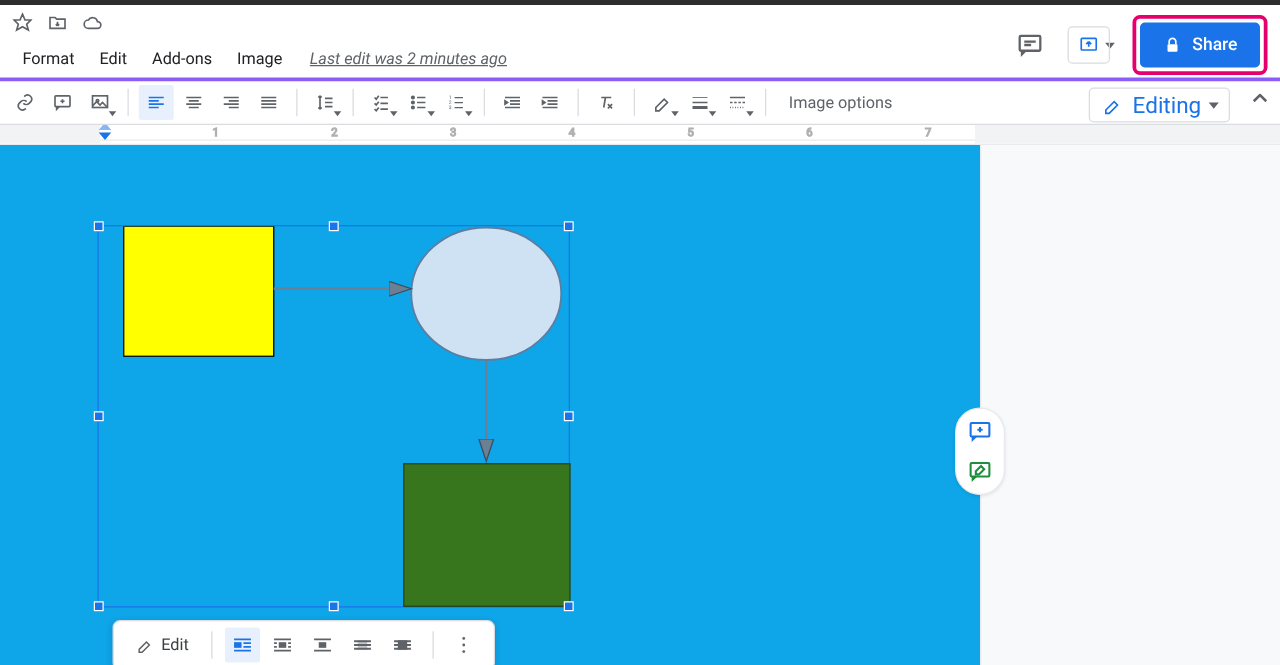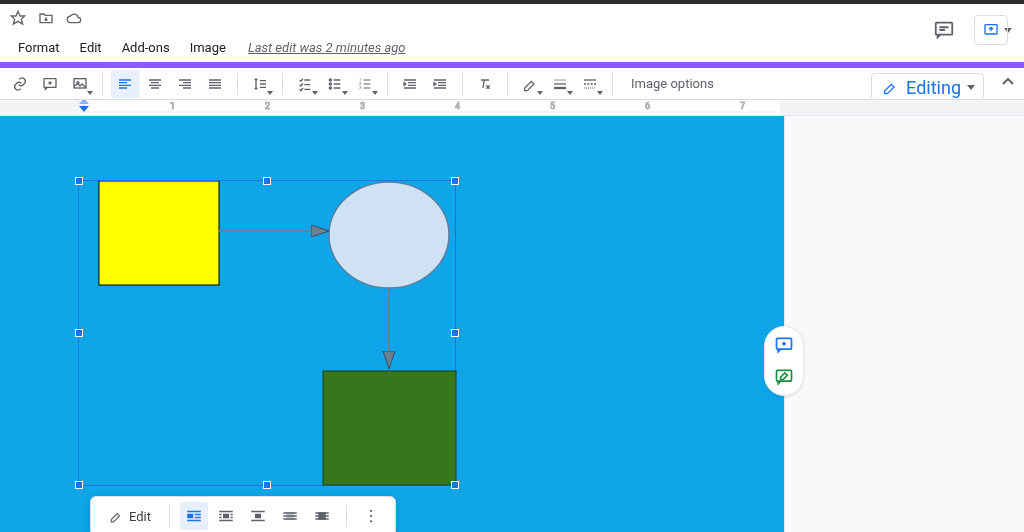--- a/index.html
+++ b/index.html
@@ -9,21 +9,21 @@
   .titlebar .icon { width: 16px; height: 16px; color: #5f6368; display: flex; align-items: center; justify-content: center; }
   .menubar { display: flex; align-items: center; height: 30px; padding: 0 8px; gap: 0; }
   .menubar .menu-item { padding: 4px 10px; cursor: pointer; border-radius: 4px; color:#202124; }
   .menubar .last-edit { margin-left: 12px; color: #5f6368; text-decoration: underline; cursor: pointer; font-style: italic; }
   .top-right { position: absolute; right: 10px; top: 12px; display: flex; align-items: center; gap: 12px; }
   .iconbtn { width: 36px; height: 36px; border-radius: 50%; display: flex; align-items: center; justify-content: center; cursor: pointer; color:#5f6368; }
   .present-btn { width: 34px; height: 30px; border:1px solid #dadce0; border-radius:4px; display:flex; align-items:center; justify-content:center; color:#1a73e8; position:relative; }
   .present-drop { width:12px; height:30px; display:flex; align-items:center; justify-content:center; color:#5f6368; margin-left:-6px;}
   .share-btn { height: 36px; padding: 0 18px; background:#1a73e8; color:#fff; border-radius:4px; display:flex; align-items:center; gap:8px; font-weight:500; font-size:14px; cursor:pointer; }
   .share-wrap { border: 3px solid #e6006e; border-radius:6px; padding:3px; }
-  .toolbar { height: 38px; border-top:6px solid #8b5cf6; border-bottom:1px solid #dadce0; display:flex; align-items:center; padding: 0 6px; gap:2px; position:relative; }
+  .toolbar { height: 38px; border-top:3px solid #8b5cf6; border-bottom:1px solid #dadce0; display:flex; align-items:center; padding: 0 6px; gap:2px; position:relative; }
   .tbtn { width:28px; height:28px; display:flex; align-items:center; justify-content:center; cursor:pointer; border-radius:2px; color:#5f6368; position:relative;}
   .tbtn.active { background:#e8f0fe; color:#1a73e8; }
   .tbtn.withdrop::after { content:""; border-left:3px solid transparent; border-right:3px solid transparent; border-top:4px solid #5f6368; position:absolute; right:1px; bottom:3px; }
   .sep { width:1px; height:22px; background:#dadce0; margin:0 6px; }
   .image-options { color:#5f6368; padding:0 10px; cursor:pointer; }
   .editing-pill { position:absolute; right:40px; top:5px; height:28px; border:1px solid #dadce0; border-radius:4px; display:flex; align-items:center; padding:0 22px 0 10px; gap:8px; color:#1a73e8; font-size:18px; cursor:pointer; }
   .editing-pill::after { content:""; border-left:4px solid transparent; border-right:4px solid transparent; border-top:5px solid #5f6368; position:absolute; right:8px; }
   .collapse-chev { position:absolute; right:10px; top:10px; cursor:pointer; color:#5f6368; }
   .ruler { height:16px; position:relative; background:#fff; border-bottom:1px solid #e8eaed; overflow:hidden; }
   .ruler svg { position:absolute; left:0; top:0; }
@@ -90,20 +90,29 @@
           <rect x="3" y="4" width="18" height="14" rx="1"></rect>
           <path d="M12 14V8m0 0l-3 3m3-3l3 3"></path>
         </svg>
     </div>
     <div class="present-drop">
       <svg width="8" height="5" viewBox="0 0 8 5">
           <path d="M0 0l4 5 4-5z" fill="#5f6368"></path>
         </svg>
     </div>
   </div>
+  <div class="share-wrap">
+    <div class="share-btn">
+      <svg width="16" height="16" viewBox="0 0 24 24">
+          <rect x="6" y="11" width="12" height="9" rx="1" fill="#fff"></rect>
+          <path d="M8 11V8a4 4 0 018 0v3" fill="none" stroke="#fff" stroke-width="2"></path>
+        </svg>
+      <span>Share</span>
+    </div>
+  </div>
 </div>
 
 <div class="toolbar">
   <div class="tbtn">
       <svg width="16" height="16" viewBox="0 0 24 24" fill="none" stroke="currentColor" stroke-width="2">
         <path d="M10 13a5 5 0 007 0l2-2a5 5 0 00-7-7l-1 1M14 11a5 5 0 00-7 0l-2 2a5 5 0 007 7l1-1"></path>
       </svg>
     </div>
   <div class="tbtn">
       <svg width="16" height="16" viewBox="0 0 24 24" fill="none" stroke="currentColor" stroke-width="2">

